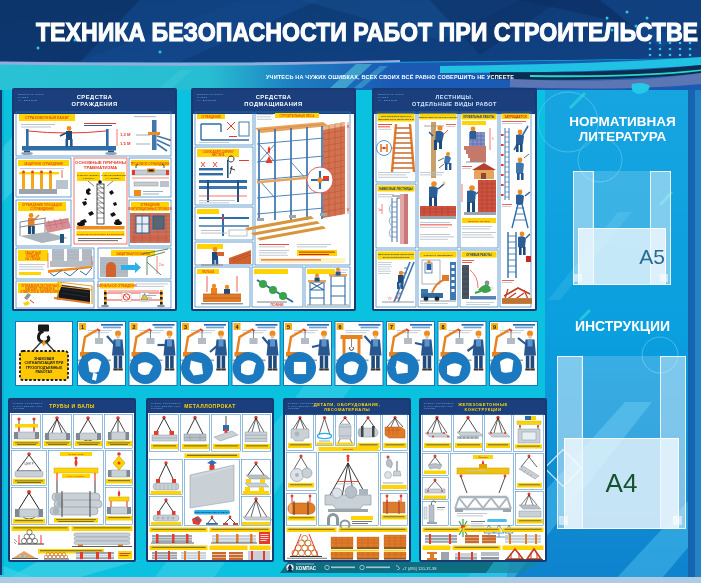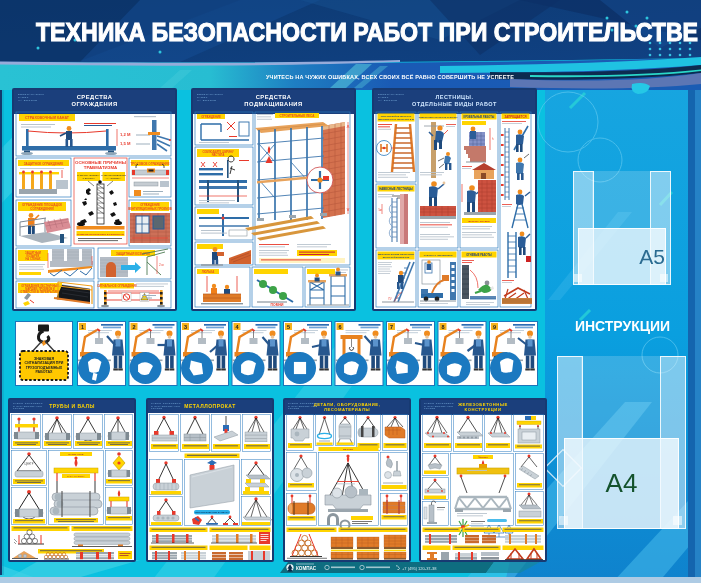--- a/index.html
+++ b/index.html
@@ -871,20 +871,21 @@
           <rect x="128" y="172.2" width="10" height="0.8" fill="#b9c4ce"></rect>
 
       <path d="M130,186 L144,178 L156,184" stroke="#c23b1e" stroke-width="1.6" fill="none"></path>
       <path d="M132,190 l10,-7 M140,190 l10,-7 M134,179 l-3,10 M150,180 l4,9" stroke="#c23b1e" stroke-width="1.2"></path>
       <rect x="128" y="188" width="30" height="6" fill="#c87f3c"></rect>
       <path d="M128,190 h30 M128,192 h30" stroke="#a05e28" stroke-width="0.6"></path>
     </g>
   </svg>
 </div>
 
+<div class="abs" style="left:545px;top:114px;width:155px;text-align:center;color:#fff;font-weight:bold;font-size:13.5px;line-height:15px;">НОРМАТИВНАЯ<br>ЛИТЕРАТУРА</div>
 
 <div class="abs" style="left:573px;top:171px;width:96px;height:116px;">
   <div class="abs" style="left:0;top:0;width:19px;height:112px;background:rgba(240,248,253,0.5);border:1px solid rgba(255,255,255,0.85);"></div>
   <div class="abs" style="left:77px;top:0;width:19px;height:112px;background:rgba(240,248,253,0.5);border:1px solid rgba(255,255,255,0.85);"></div>
   <div class="abs" style="left:19px;top:0;width:58px;height:57px;background:rgba(255,255,255,0.18);"></div>
   <div class="abs" style="left:5px;top:57px;width:86px;height:55px;background:rgba(244,250,254,0.8);border:1px solid rgba(255,255,255,0.9);text-align:right;color:#2a6b91;font-size:21px;font-weight:normal;line-height:55px;">А5</div>
   <div class="abs" style="left:1px;top:103px;width:8px;height:8px;background:rgba(255,255,255,0.55);"></div>
   <div class="abs" style="left:87px;top:103px;width:8px;height:8px;background:rgba(255,255,255,0.55);"></div>
 </div>
 

